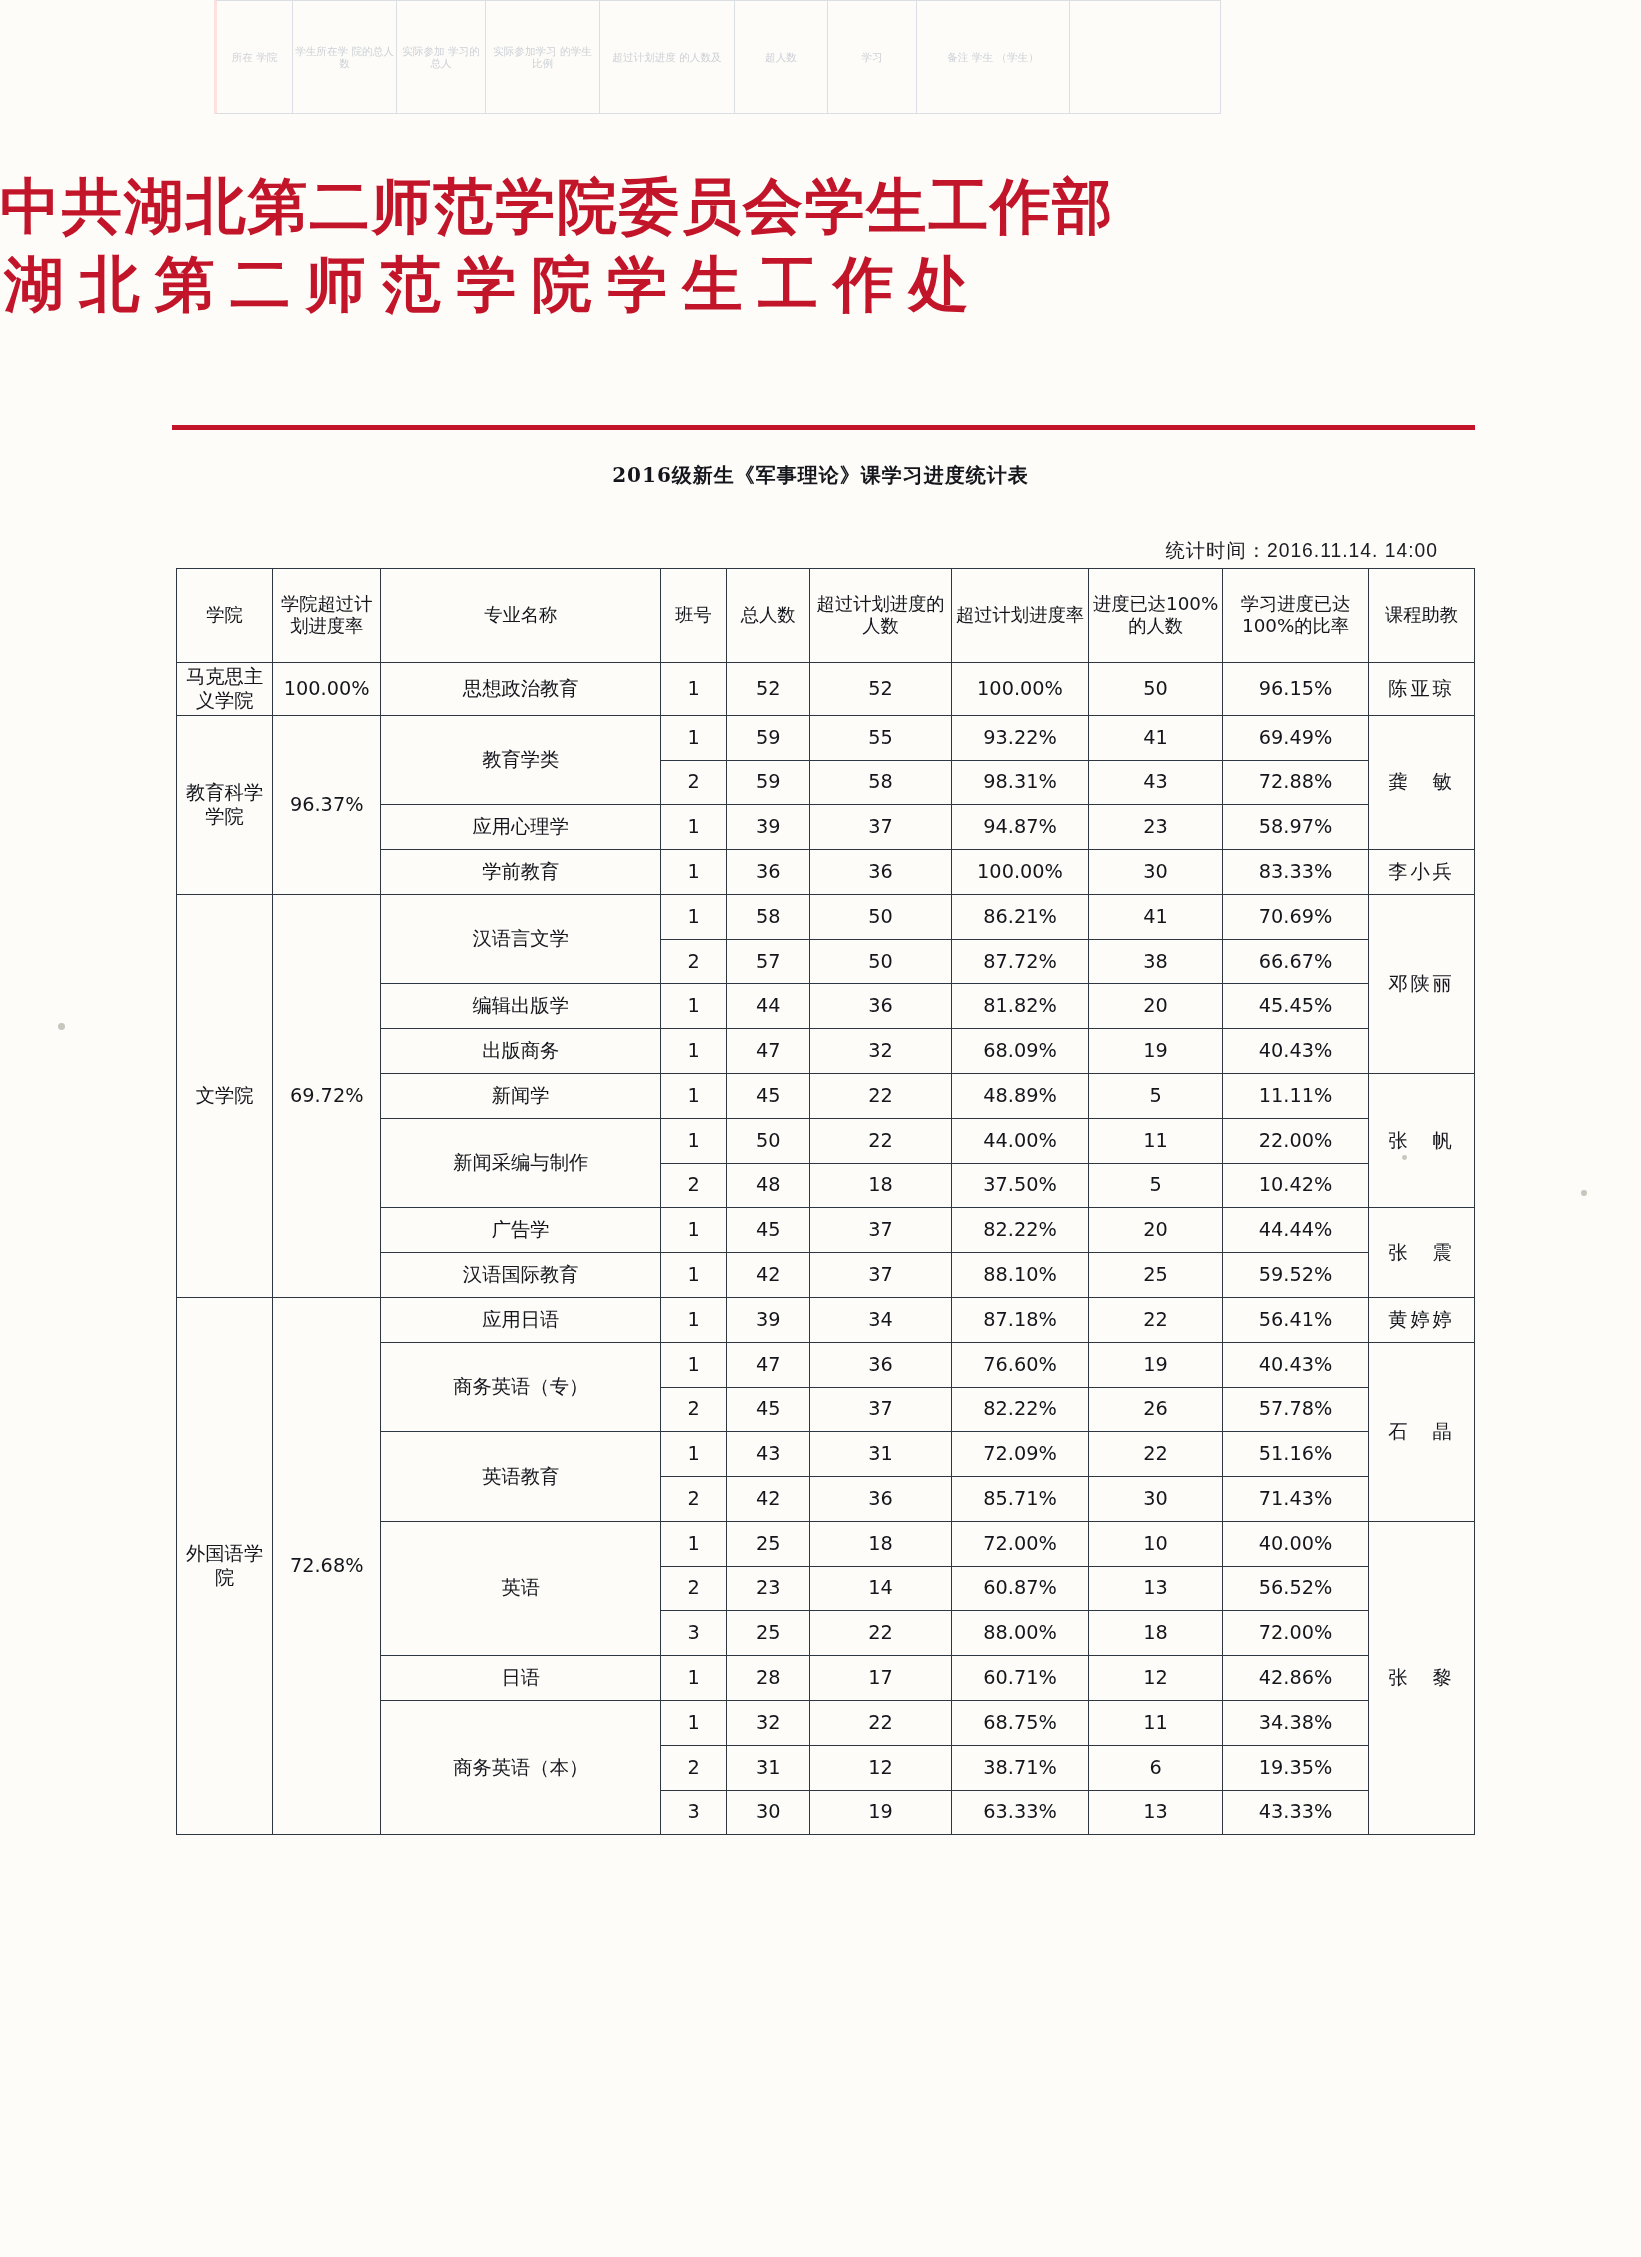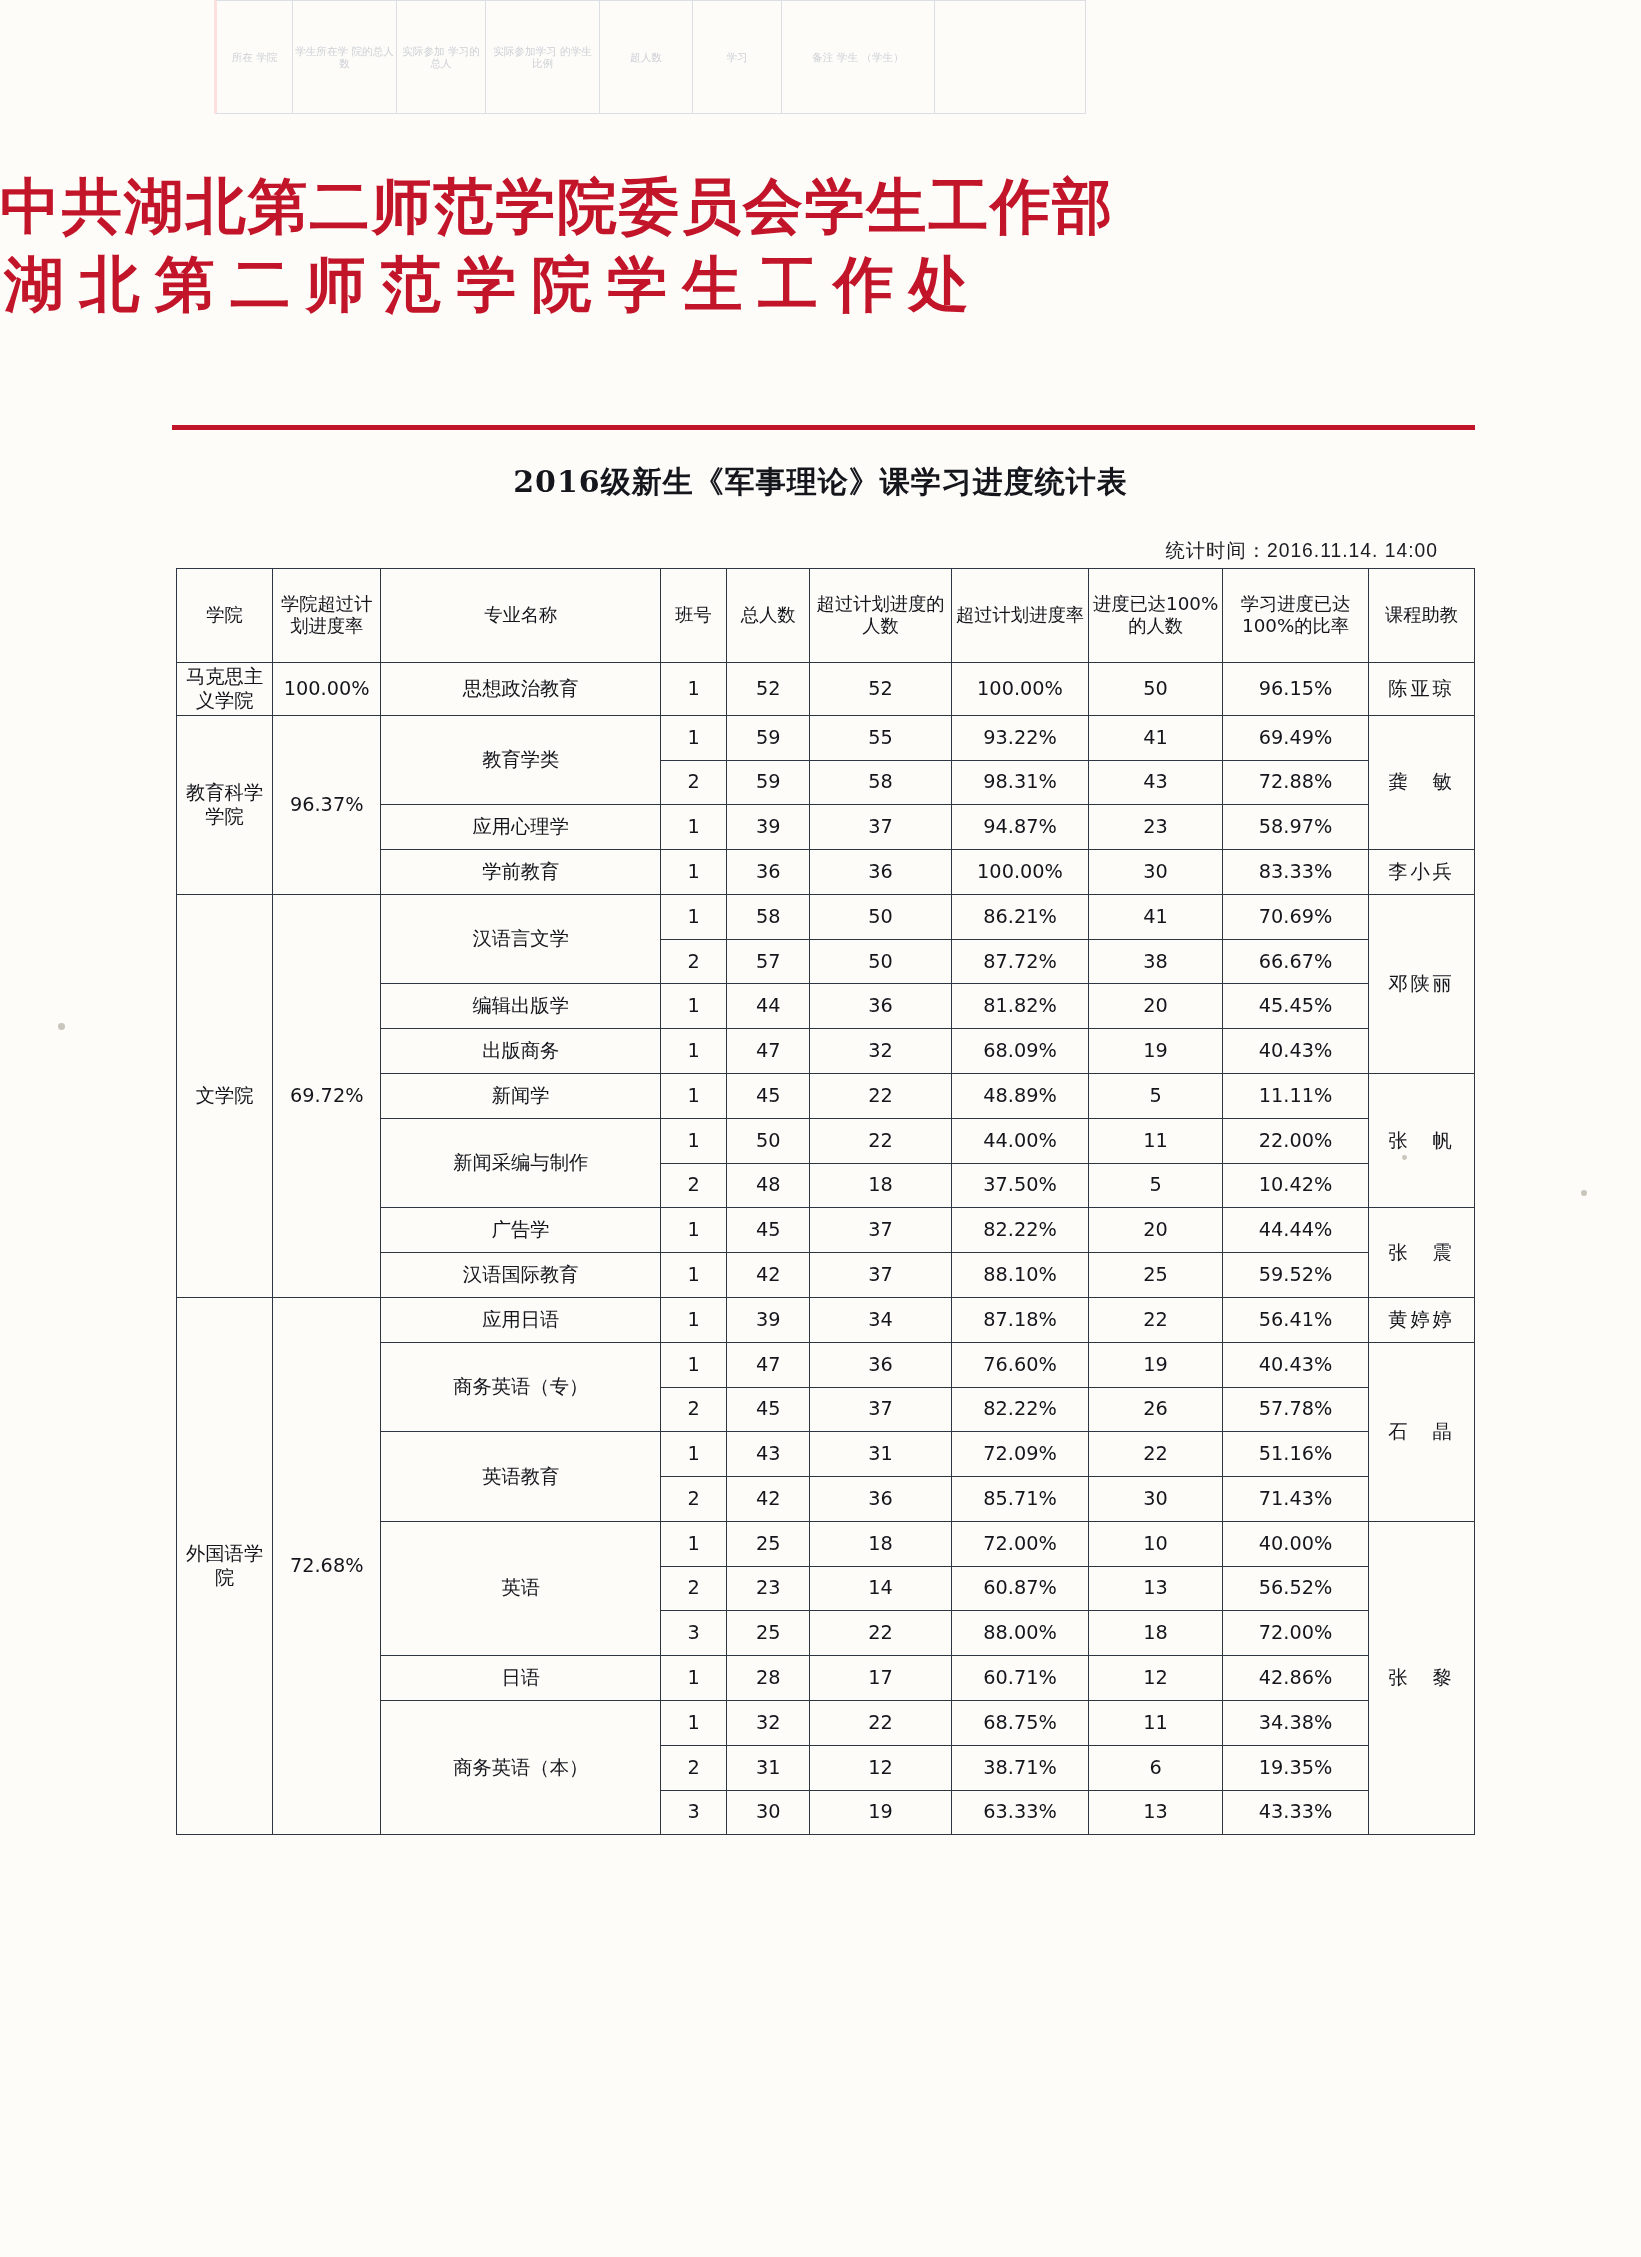--- a/index.html
+++ b/index.html
@@ -75,21 +75,21 @@
     width: 1303px;
     height: 4.8px;
     background: #c3152a;
   }
   .doc-title {
     position: absolute;
     top: 462px;
     left: 0;
     width: 1641px;
     text-align: center;
-    font-size: 30px;
+    font-size: 20px;
     font-weight: bold;
     letter-spacing: 1px;
     color: #14161c;
     font-family: "DejaVu Serif", "Liberation Serif", serif;
   }
   .stat-time {
     position: absolute;
     top: 537px;
     right: 203px;
     font-size: 19.3px;
@@ -163,20 +163,22 @@
   <div class="ghost-table">
     <div class="gcell" style="width:79px">所在
 学院</div>
     <div class="gcell" style="width:104px">学生所在学
 院的总人数</div>
     <div class="gcell" style="width:89px">实际参加
 学习的
 总人</div>
     <div class="gcell" style="width:114px">实际参加学习
 的学生比例</div>
+    <div class="gcell" style="width:135px">超过计划进度
+的人数及</div>
     <div class="gcell" style="width:93px">超人数</div>
     <div class="gcell" style="width:89px">学习</div>
     <div class="gcell" style="width:153px">备注
 学生
 （学生）</div>
     <div class="gcell" style="width:151px"></div>
   </div>
 
   <div class="letterhead">
     <div class="line1">中共湖北第二师范学院委员会学生工作部</div>

